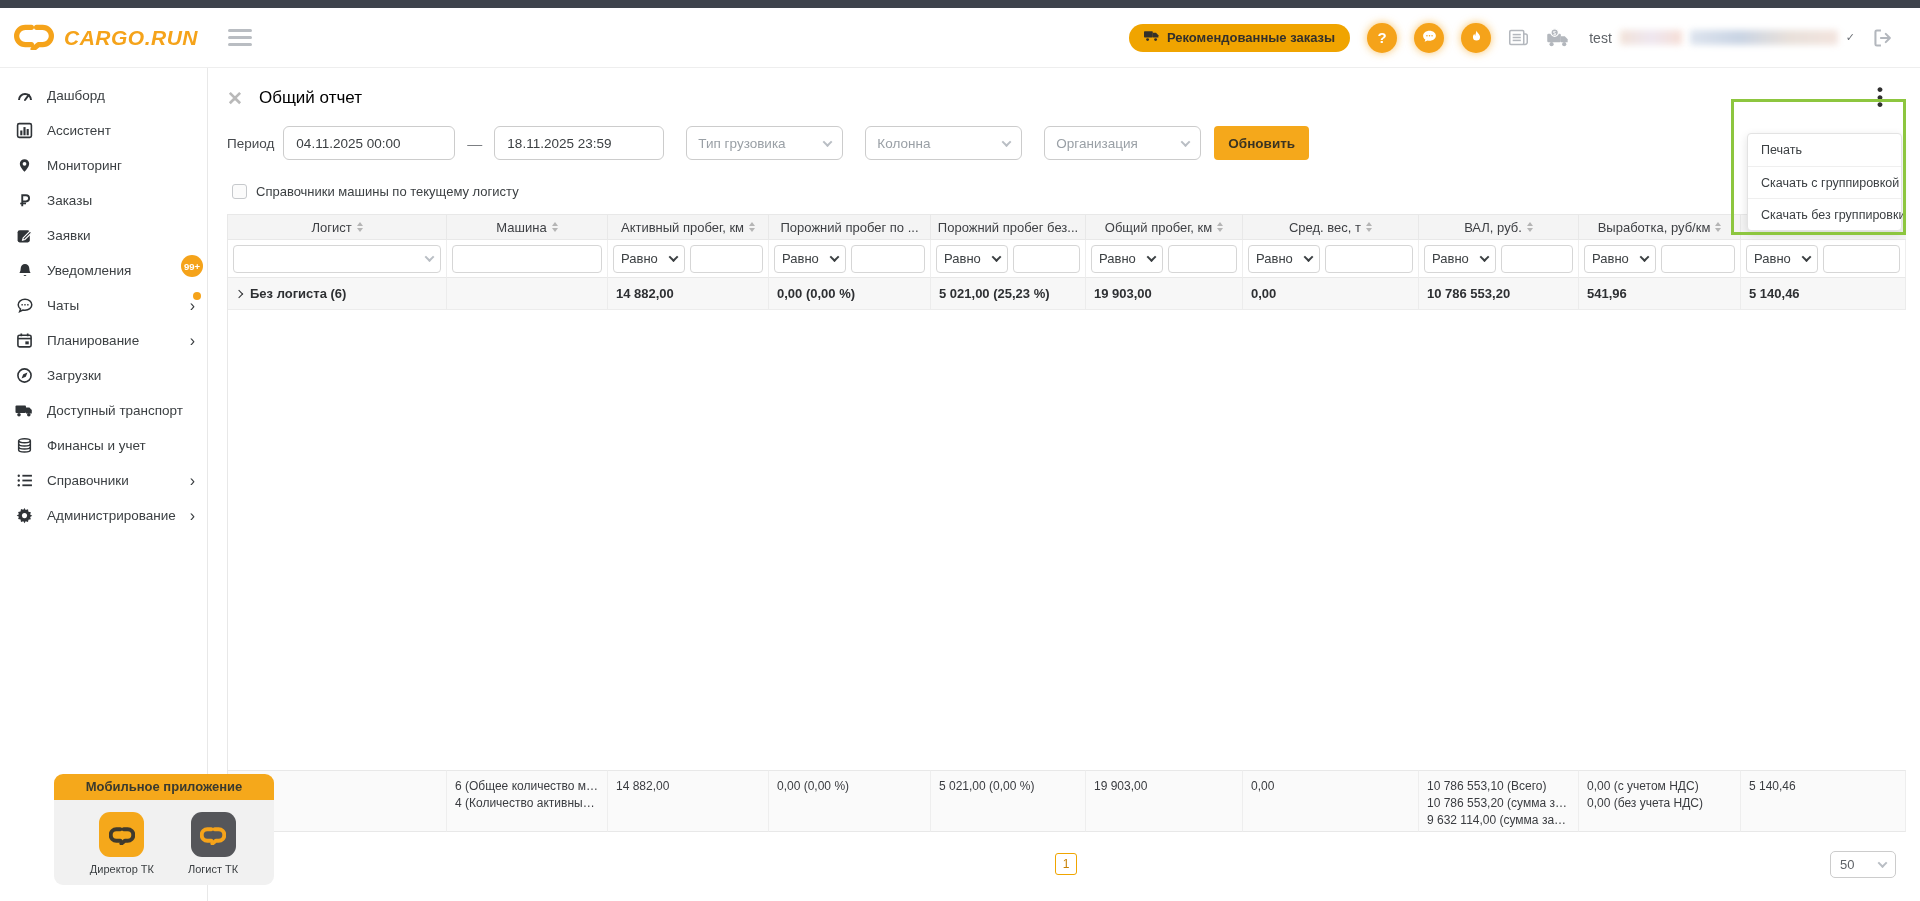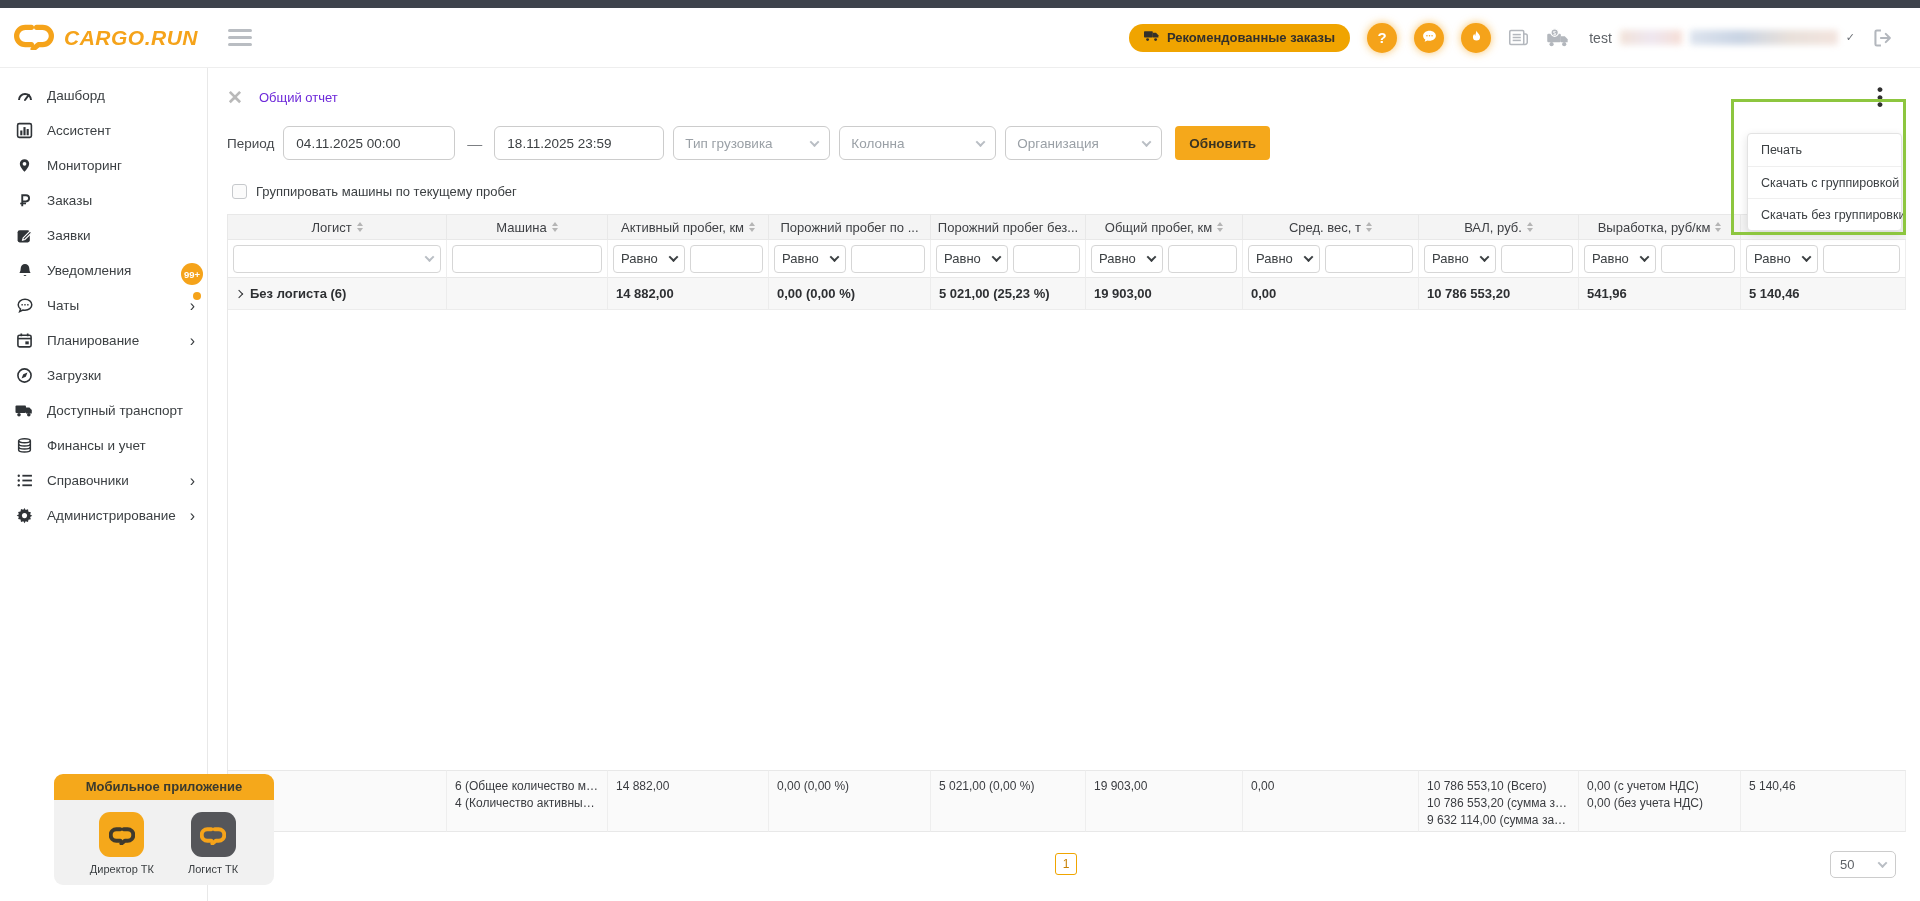--- a/index.html
+++ b/index.html
@@ -29,49 +29,49 @@
 
   
   .sidebar { position:absolute; top:68px; left:0; bottom:0; width:208px; background:#fff;
     border-right:1px solid #e8e8e8; z-index:10; }
   .nav { padding-top:10px; }
   .side-item { position:relative; height:35px; display:flex; align-items:center; gap:13px;
     padding-left:15px; font-size:13.5px; color:#3c4043; cursor:pointer; }
   .side-item .ic { width:19px; height:19px; color:#2f3337; display:flex; align-items:center; justify-content:center; flex:none; }
   .side-item.active { background:#ededed; }
   .side-item.active::before { content:""; position:absolute; left:0; top:0; bottom:0; width:4px; background:#f5a31a; }
-  .badge { position:absolute; right:4px; top:10px; background:#f5a31a; color:#fff; font-size:9.5px; font-weight:700;
+  .badge { position:absolute; right:4px; top:2px; background:#f5a31a; color:#fff; font-size:9.5px; font-weight:700;
     min-width:22px; height:22px; border-radius:50%; display:flex; align-items:center; justify-content:center; }
   .dot { position:absolute; right:6px; top:4px; width:8px; height:8px; border-radius:50%; background:#f5a31a; }
   .side-chev { position:absolute; right:12px; font-size:13px; color:#3c4043; }
   .mobilebox { position:absolute; left:10px; bottom:16px; width:220px; border-radius:9px; overflow:hidden;margin-left:44px; }
   .mobilebox-hd { background:#f5a81b; color:#3a3a2e; font-size:13px; font-weight:700;
     text-align:center; padding:5px 0 6px; cursor:pointer; }
   .mobilebox-bd { background:#f1f1f1; padding:12px 0 10px; display:flex; justify-content:center; gap:34px; }
   .appdl { display:flex; flex-direction:column; align-items:center; gap:6px; cursor:pointer; }
   .appicon { width:45px; height:45px; border-radius:11px; display:flex; align-items:center; justify-content:center; }
   .appicon.orange { background:#f5a81b; }
   .appicon.darkbg  { background:#55565a; }
   .appdl .cap { font-size:11px; color:#3c4043; }
 
   
   .main { position:absolute; top:68px; left:208px; right:0; bottom:0; background:#fff; }
   .titlebar { position:absolute; top:20px; left:19px; display:flex; align-items:center; gap:16px; }
   .close-x { color:#b9b9b9; font-size:19px; font-weight:700; cursor:pointer; line-height:1; }
-  .report-title { font-size:13px; color:#6d28d9; }
+  .report-title { font-size:17px; color:#000000; }
   .kebab { position:absolute; top:18px; right:34px; color:#2f2f2f; font-size:17px; font-weight:700;
     letter-spacing:0; cursor:pointer; line-height:.45; text-align:center; width:12px; }
   .kebab span { display:block; }
 
   .filterbar { position:absolute; top:58px; left:19px; display:flex; align-items:center; }
   .filterbar .lbl { font-size:13.5px; color:#46494d; margin-right:9px; }
   .dateinput { width:172px; height:34px; border:1px solid #ccc; border-radius:6px; padding:0 12px;
     font-size:13.5px; color:#3c4043; font-family:inherit; }
   .dash { margin:0 12px; color:#7c7f83; font-size:15px; }
-  .selbox { width:157px; height:34px; border:1px solid #ccc; border-radius:6px; margin-left:9px;
+  .selbox { width:157px; height:34px; border:1px solid #ccc; border-radius:6px; margin-left:22px;
     display:flex; align-items:center; justify-content:space-between; padding:0 11px;
     font-size:13.5px; color:#9aa0a6; background:#fff; cursor:pointer; }
   .chev { width:7px; height:7px; border-right:2px solid #b9bec4; border-bottom:2px solid #b9bec4;
     transform:rotate(45deg) translate(-1px,-1px); }
   .btn-refresh { margin-left:13px; height:34px; padding:0 14px; background:#f5a81b; border:none; border-radius:4px;
     font-size:13.5px; font-weight:700; color:#3a3422; cursor:pointer; font-family:inherit; }
   .checkrow { position:absolute; top:116px; left:24px; display:flex; align-items:center; gap:9px; }
   .checkbox { width:15px; height:15px; border:1px solid #c6c9cc; border-radius:3px; background:#fbfbfb; cursor:pointer; }
   .checkrow label { font-size:13px; color:#3c4043; cursor:pointer; }
 
@@ -404,21 +404,21 @@
     </div>
     <div class="selbox">
       <span>Организация</span>
         <span class="chev"></span>
     </div>
     <button class="btn-refresh">Обновить</button>
   </div>
 
   <div class="checkrow">
     <div class="checkbox"></div>
-    <label>Группировать машины по текущему пробег</label>
+    <label>Справочники машины по текущему логисту</label>
   </div>
 
   <div class="tbl" id="grid">
       <div class="th">
         <span>Логист</span>
         <span class="sort">
           <i class="up"></i>
           <i class="dn"></i>
         </span>
       </div>

